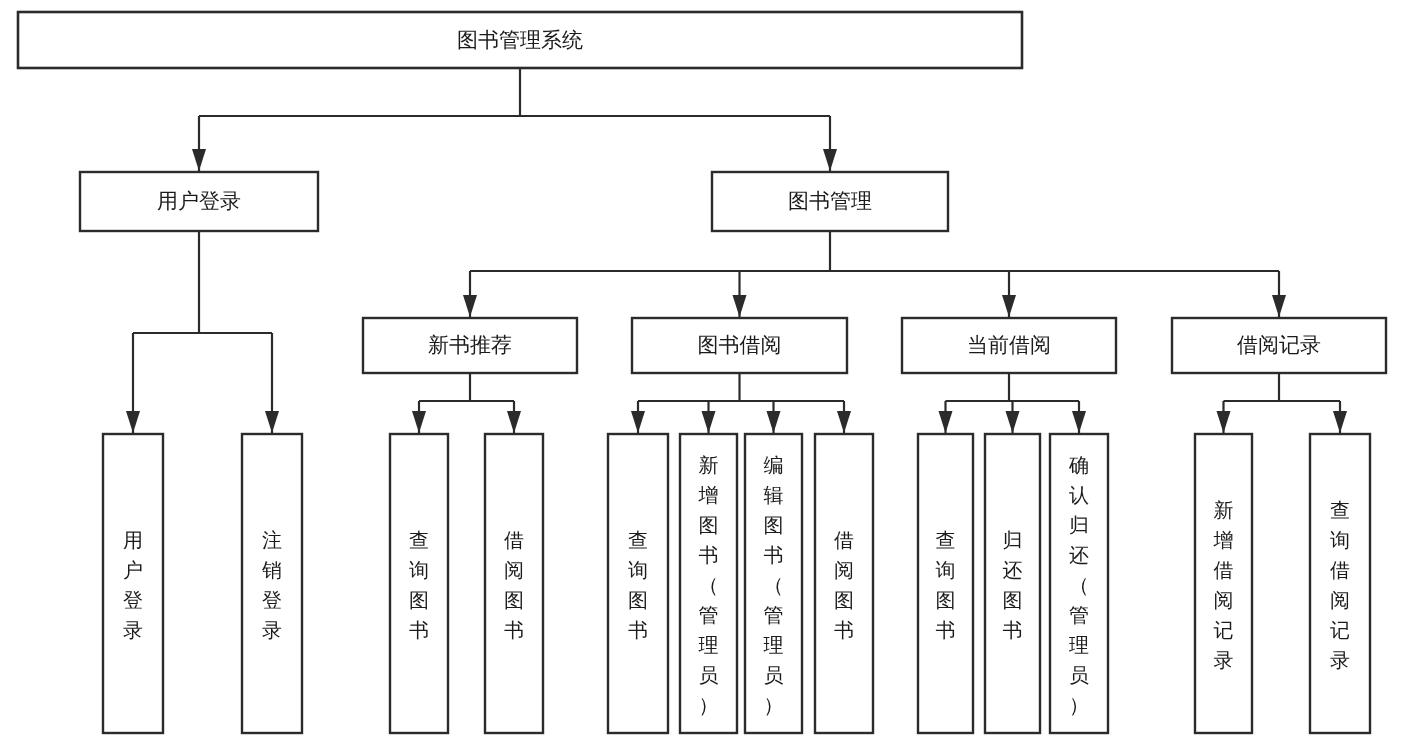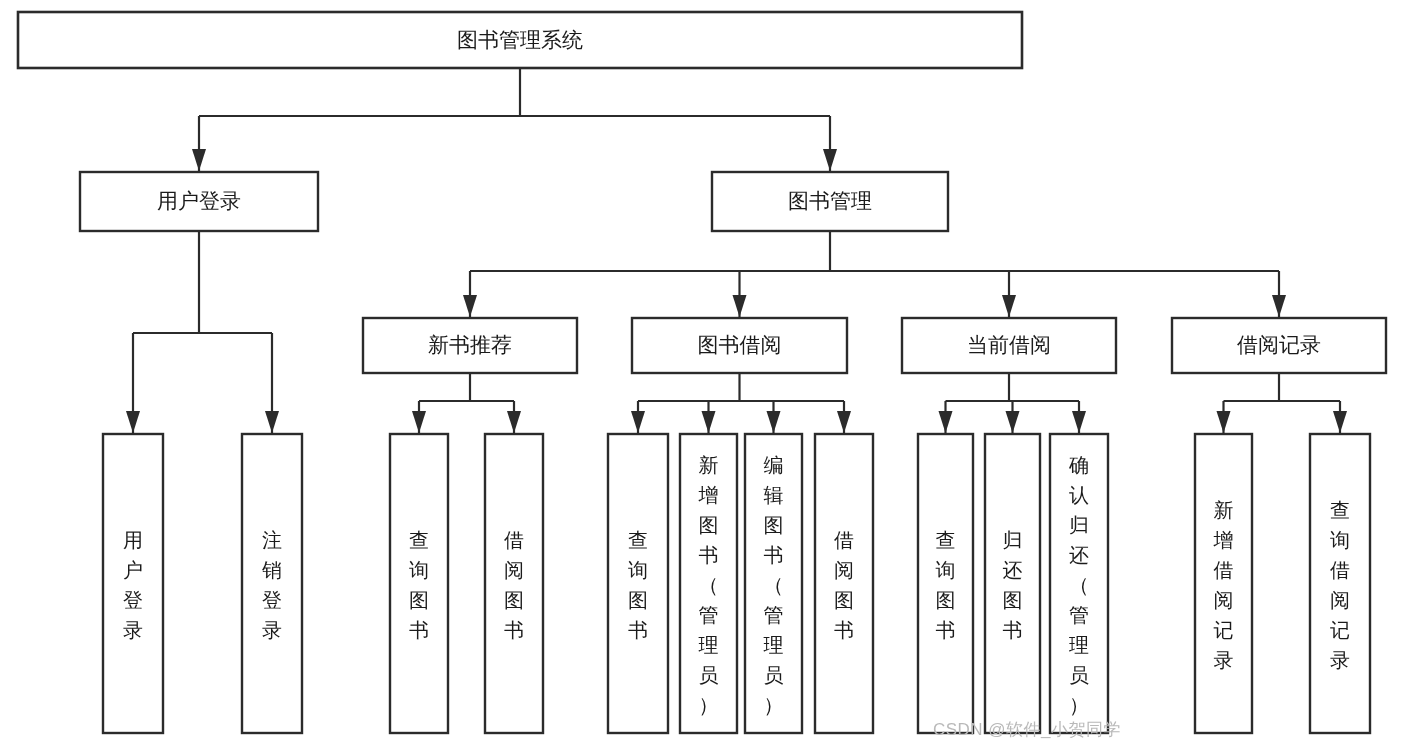--- a/index.html
+++ b/index.html
@@ -208,15 +208,14 @@
           <rect x="1195" y="434" width="57" height="299" class="node-box"></rect>
           <text class="node-label-v" x="1223.5"><tspan x="1223.5" y="516.9">新</tspan><tspan x="1223.5" y="546.9">增</tspan><tspan x="1223.5" y="576.9">借</tspan><tspan x="1223.5" y="606.9">阅</tspan><tspan x="1223.5" y="636.9">记</tspan><tspan x="1223.5" y="666.9">录</tspan></text>
         </g>
         <g>
           <rect x="1310" y="434" width="60" height="299" class="node-box"></rect>
           <text class="node-label-v" x="1340"><tspan x="1340" y="516.9">查</tspan><tspan x="1340" y="546.9">询</tspan><tspan x="1340" y="576.9">借</tspan><tspan x="1340" y="606.9">阅</tspan><tspan x="1340" y="636.9">记</tspan><tspan x="1340" y="666.9">录</tspan></text>
         </g>
       </g>
     </svg>
 
-  <div class="watermark">CSDN @软件_小贺同学</div>
 
 </div>
 
 </body></html>

